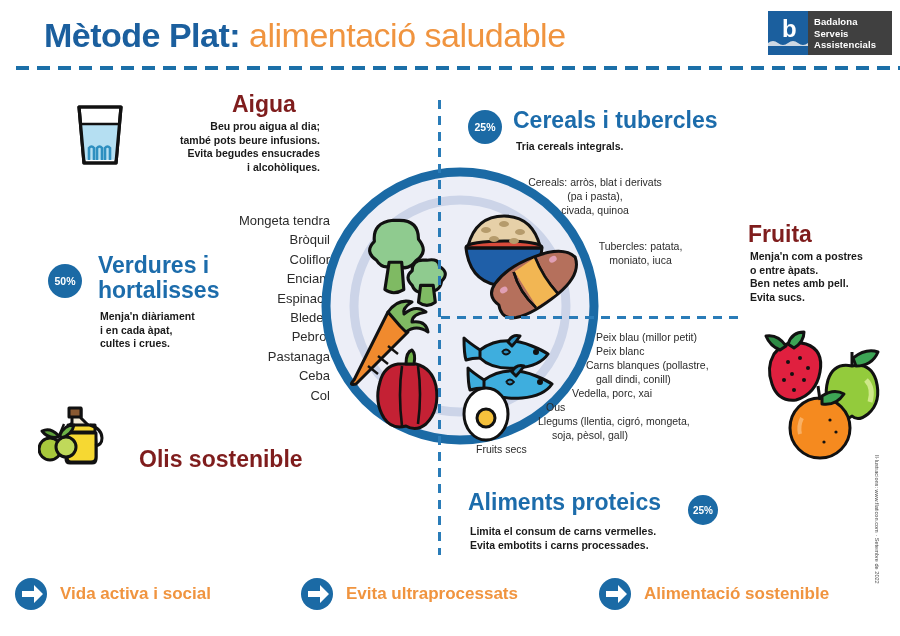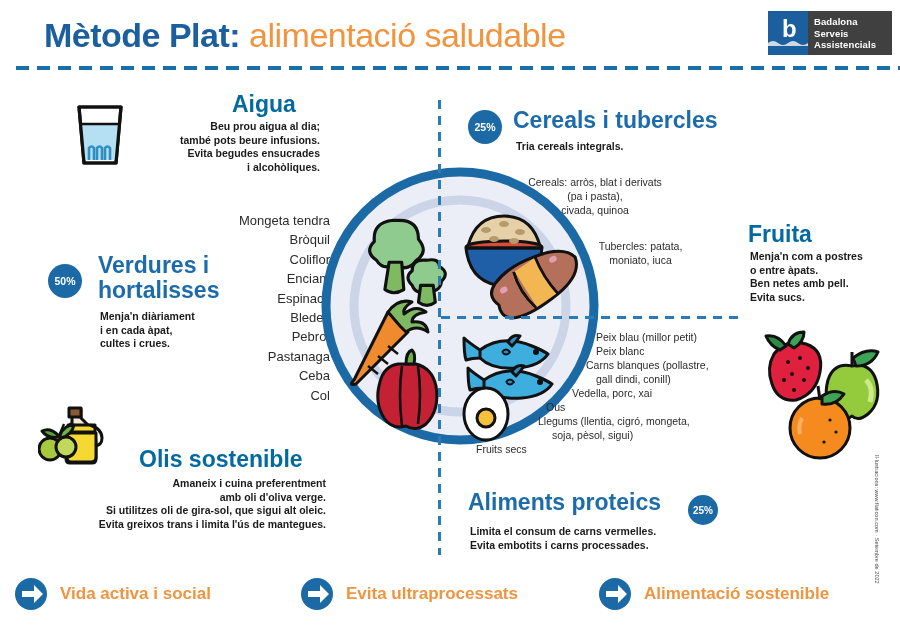--- a/index.html
+++ b/index.html
@@ -24,21 +24,21 @@
                   font-size: 24px; font-weight: bold; line-height: 1; }
   .logo-mark .wave { position: absolute; left: 0; bottom: 9px; width: 40px; height: 7px; }
   .logo-text { flex: 1; background: #404040; color: #fff; font-size: 9.5px; font-weight: bold;
                line-height: 11.5px; padding: 5px 0 0 6px; letter-spacing: .1px; }
   .dash-h { position: absolute; left: 0; top: 66px; width: 900px; height: 4px;
             background-image: repeating-linear-gradient(to right, #1b6fa8 0 13px, transparent 13px 21px); }
 
   
   .sec-title { font-size: 23px; font-weight: bold; line-height: 25px; white-space: nowrap; }
   .sec-title.blue { color: #1c6cab; }
-  .sec-title.orange { color: #0369a1; }
+  .sec-title.orange { color: #7f1d1d; }
   .sub { font-size: 10.5px; font-weight: bold; color: #1a1a1a; line-height: 13.5px; }
   .list { font-size: 10.5px; color: #2b2b2b; line-height: 14px; }
 
   .badge { width: 34px; height: 34px; border-radius: 50%; background: #1b6aa5;
            color: #fff; font-size: 10.5px; font-weight: bold;
            display: flex; align-items: center; justify-content: center; }
   .badge.small { width: 30px; height: 30px; font-size: 10px; }
 
   
   #aigua-icon { position: absolute; left: 72px; top: 103px; width: 56px; height: 64px; }
@@ -169,26 +169,20 @@
       <path d="M29 28 L58 28 L58 52 Q58 57 53 57 L33 57 Q29 57 29 52 Z" fill="#f6d832"></path>
       <path d="M52 20 Q64 24 64 33 Q64 40 57 41" fill="none"></path>
       <circle cx="12" cy="44" r="11" fill="#a8c93c"></circle>
       <circle cx="28" cy="42" r="10" fill="#c0d95a"></circle>
       <path d="M20 30 Q12 22 4 26 Q10 34 20 32 Z" fill="#5fa03a"></path>
       <path d="M22 30 Q26 20 36 20 Q34 30 23 33 Z" fill="#6fb347"></path>
       <path d="M21 31 L26 19" fill="none" stroke-width="2.4"></path>
     </g>
   </svg>
   <div id="olis-title" class="sec-title orange">Olis sostenible</div>
-  <div id="olis-text" class="sub">
-    <div>Amaneix i cuina preferentment</div>
-    <div>amb oli d'oliva verge.</div>
-    <div>Si utilitzes oli de gira-sol, que sigui alt oleic.</div>
-    <div>Evita greixos trans i limita l'ús de mantegues.</div>
-  </div>
 
   <svg id="plate" viewBox="0 0 280 280">
     <circle cx="140" cy="140" r="134" fill="#eceef7" stroke="#1b6aa5" stroke-width="9"></circle>
     <circle cx="140" cy="140" r="106" fill="none" stroke="#ccd4e8" stroke-width="9"></circle>
 
     <g transform="translate(46,48) scale(1.05)">
       <g stroke="#111" stroke-width="3" stroke-linejoin="round">
         <path d="M26 6 Q6 8 8 26 Q-2 36 10 44 Q16 54 28 48 Q40 56 48 44 Q60 36 50 24 Q50 6 32 6 Z" fill="#8fcb8f"></path>
         <path d="M22 46 L18 72 Q26 78 36 72 L34 46 Z" fill="#7fba63"></path>
         <path d="M54 44 Q44 44 44 54 Q36 60 44 68 Q48 78 58 72 Q70 76 72 64 Q80 56 70 50 Q70 42 58 44 Z" fill="#8fcb8f"></path>
@@ -289,21 +283,21 @@
   </div>
 
   <div id="prot-list" class="list">
       <div style="padding-left: 128px;">Peix blau (millor petit)</div>
       <div style="padding-left: 128px;">Peix blanc</div>
       <div style="padding-left: 118px;">Carns blanques (pollastre,</div>
       <div style="padding-left: 128px;">gall dindi, conill)</div>
       <div style="padding-left: 104px;">Vedella, porc, xai</div>
       <div style="padding-left: 78px;">Ous</div>
       <div style="padding-left: 70px;">Llegums (llentia, cigró, mongeta,</div>
-      <div style="padding-left: 84px;">soja, pèsol, sigui)</div>
+      <div style="padding-left: 84px;">soja, pèsol, gall)</div>
       <div style="padding-left: 8px;">Fruits secs</div>
     </div>
   <div id="prot-title" class="sec-title blue">Aliments proteics</div>
   <div id="prot-badge" class="badge small">25%</div>
   <div id="prot-sub" class="sub">
     <div>Limita el consum de carns vermelles.</div>
     <div>Evita embotits i carns processades.</div>
   </div>
 
   <div id="fruita-title" class="sec-title orange">Fruita</div>

